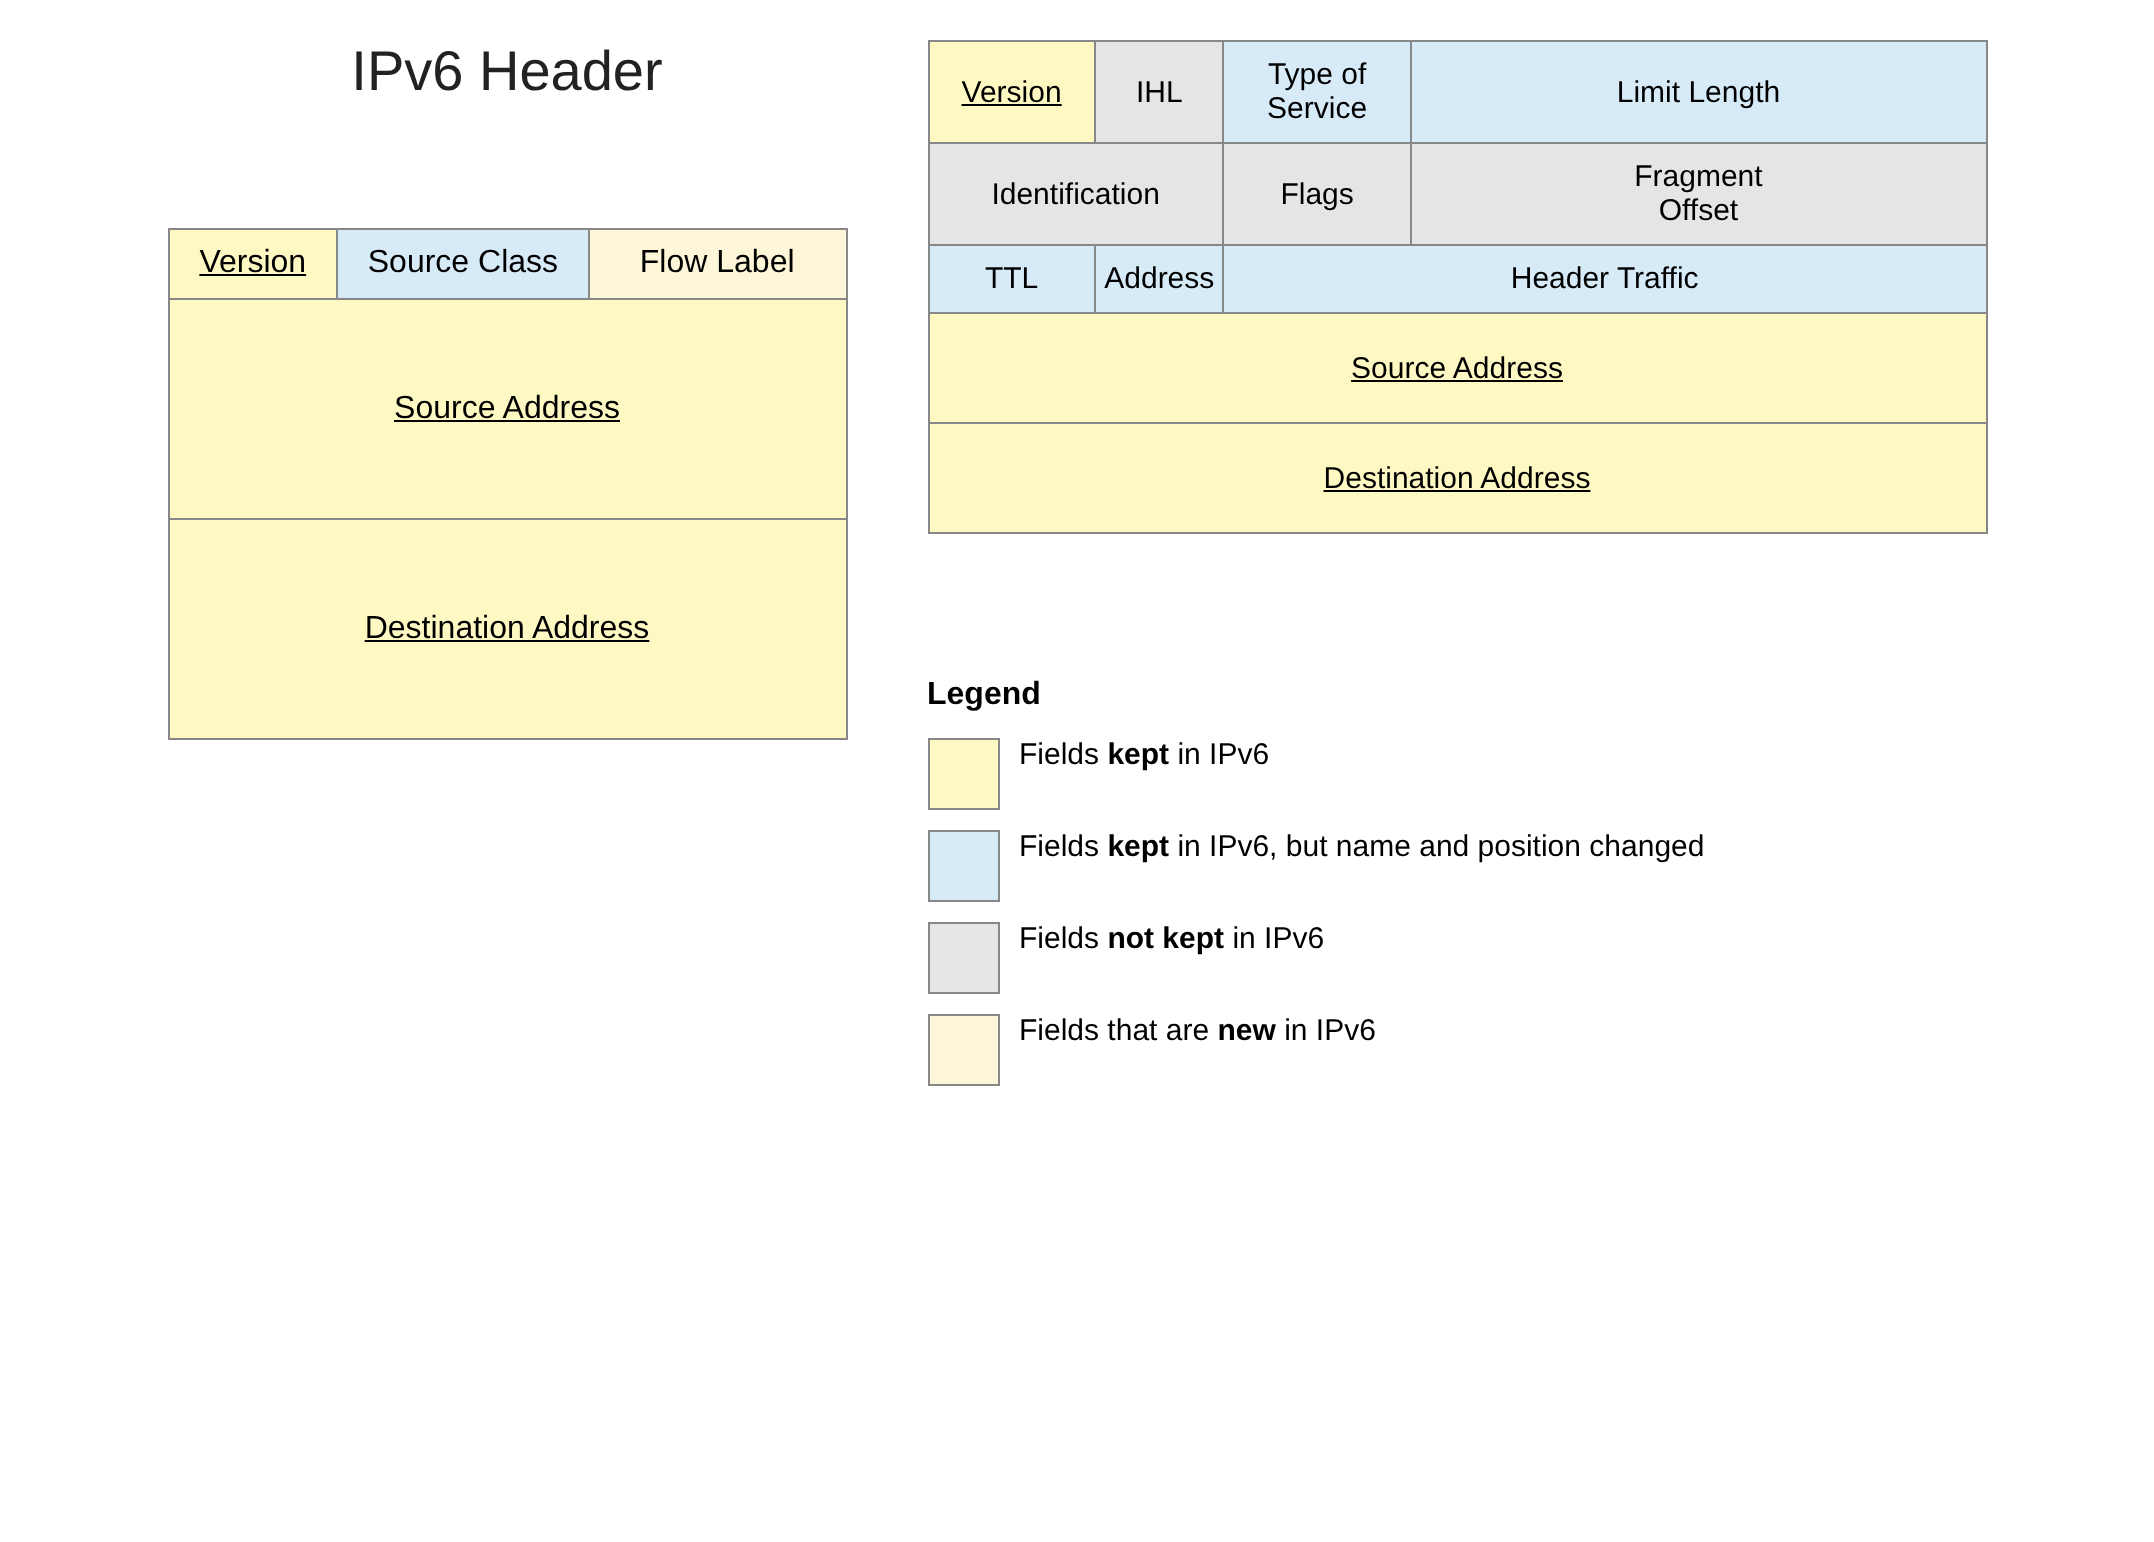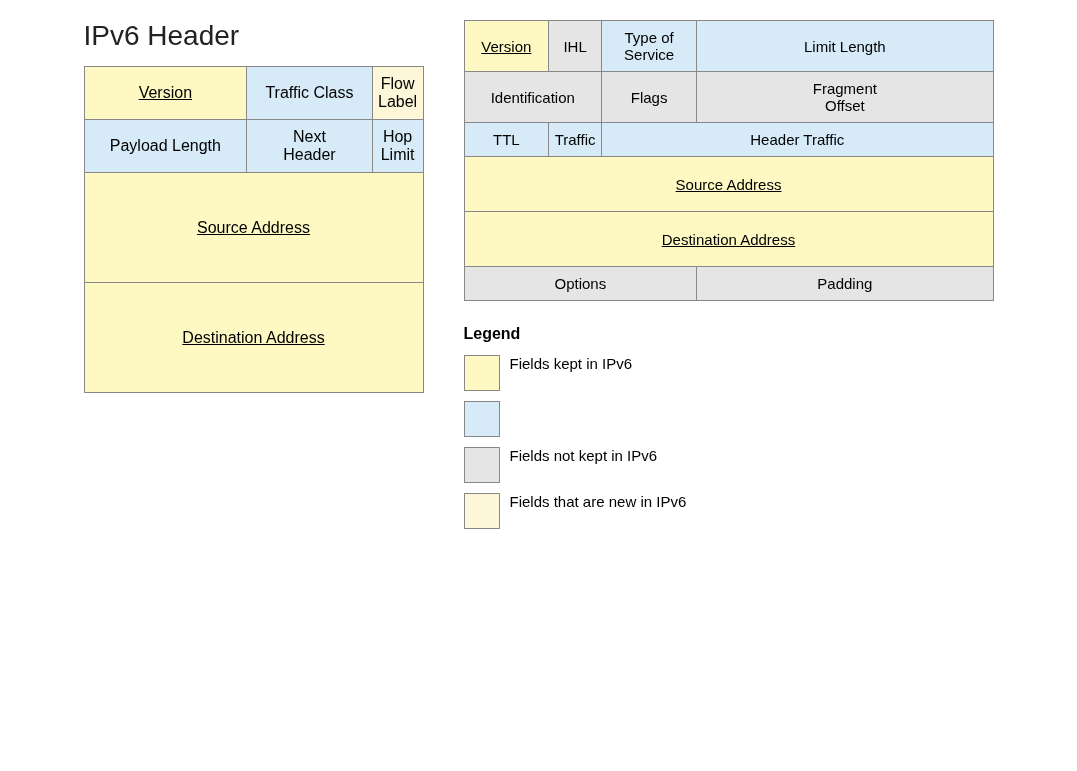--- a/index.html
+++ b/index.html
@@ -18,20 +18,22 @@
       display: flex;
       gap: 40px;
       width: 100%;
       justify-content: center;
       align-items: flex-start;
     }
 
     .section {
       display: flex;
       flex-direction: column;
+      align-items: center;
+      gap: 48px;
     }
 
     .section-title {
       font-size: 28px;
       font-weight: normal;
       margin-bottom: 14px;
       color: #222;
     }
 
     
@@ -103,43 +105,38 @@
       border: 1px solid #888;
       flex-shrink: 0;
       margin-top: 2px;
     }
 
     .legend-text {
       font-size: 15px;
       line-height: 1.4;
     }
 
-    .bold { font-weight: normal; margin-top: 16px; }
+    .bold { font-weight: bold; margin-top: 16px; }
   </style>
 </head>
 <body>
 
 <div class="main-container">
 
   <div class="section">
     <div class="section-title">IPv6 Header</div>
     <table class="ipv6-table">
       <tbody>
 
         <tr>
           <td class="color-light-green" style="width:25%">Version</td>
-          <td class="color-light-blue" style="width:37%">Traffic Class</td>
+          <td class="color-light-blue" style="width:37%">Source Class</td>
           <td class="color-light-yellow" style="width:38%">Flow Label</td>
         </tr>
 
-        <tr>
-          <td class="color-light-blue" colspan="1" style="width:48%">Payload Length</td>
-          <td class="color-light-blue">Next<br>Header</td>
-          <td class="color-light-blue">Hop<br>Limit</td>
-        </tr>
 
         <tr>
           <td class="color-light-green addr-cell" colspan="3">Source Address</td>
         </tr>
 
         <tr>
           <td class="color-light-green addr-cell" colspan="3">Destination Address</td>
         </tr>
       </tbody>
     </table>
@@ -164,47 +161,44 @@
         </tr>
 
         <tr>
           <td class="color-light-pink" colspan="2">Identification</td>
           <td class="color-light-pink">Flags</td>
           <td class="color-light-pink" colspan="2">Fragment<br>Offset</td>
         </tr>
 
         <tr>
           <td class="color-light-blue">TTL</td>
-          <td class="color-light-blue" colspan="1">Traffic</td>
+          <td class="color-light-blue" colspan="1">Address</td>
           <td class="color-light-blue" colspan="3">Header Traffic</td>
         </tr>
 
         <tr>
           <td class="color-light-green ipv4-addr-cell" colspan="5">Source Address</td>
         </tr>
 
         <tr>
           <td class="color-light-green ipv4-addr-cell" colspan="5">Destination Address</td>
         </tr>
 
-        <tr>
-          <td class="color-light-pink" colspan="3">Options</td>
-          <td class="color-light-pink" colspan="2">Padding</td>
-        </tr>
       </tbody>
     </table>
 
     <div class="legend">
       <div class="legend-title">Legend</div>
       <div class="legend-item">
         <div class="legend-box color-light-green"></div>
         <div class="legend-text">Fields <span class="bold">kept</span> in IPv6</div>
       </div>
       <div class="legend-item">
         <div class="legend-box color-light-blue"></div>
+        <div class="legend-text">Fields <span class="bold">kept</span> in IPv6, but name and position changed</div>
       </div>
       <div class="legend-item">
         <div class="legend-box color-light-pink"></div>
         <div class="legend-text">Fields <span class="bold">not kept</span> in IPv6</div>
       </div>
       <div class="legend-item">
         <div class="legend-box color-light-yellow"></div>
         <div class="legend-text">Fields that are <span class="bold">new</span> in IPv6</div>
       </div>
     </div>

